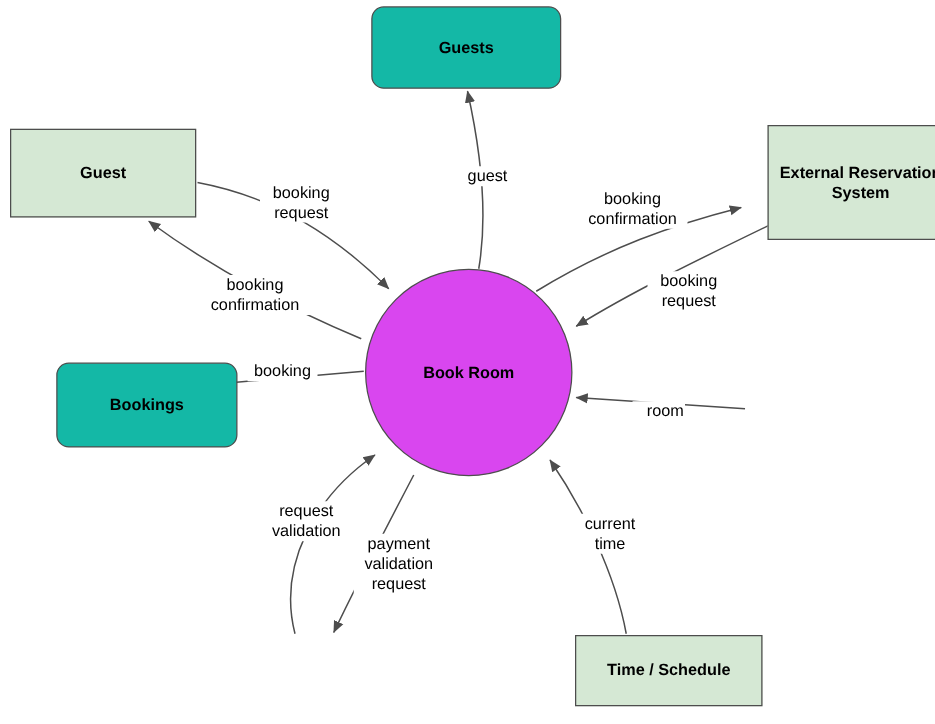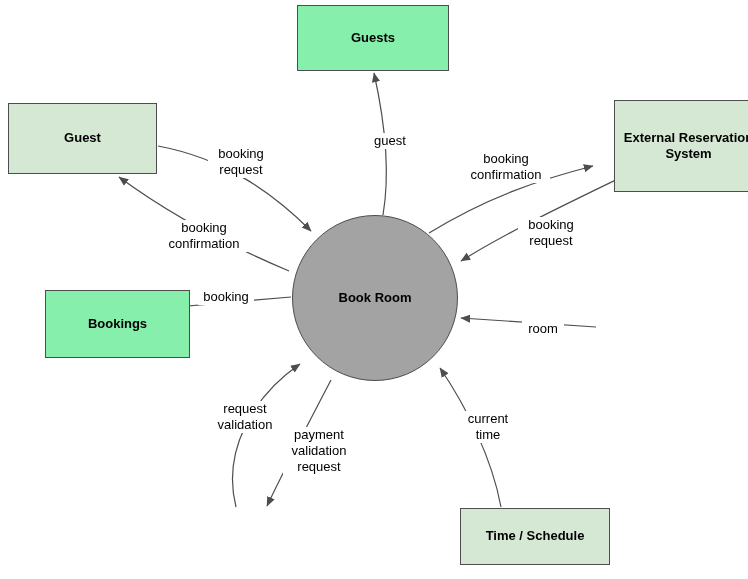--- a/index.html
+++ b/index.html
@@ -16,22 +16,22 @@
   .node{
     position:absolute;z-index:2;
     display:flex;align-items:center;justify-content:center;
     text-align:center;
     font-weight:bold;font-size:13px;line-height:1.25;
     border:1px solid #4d4d4d;
     box-sizing:border-box;
     padding:2px 6px;
   }
   .node.entity{background:#d5e8d4;}
-  .node.store{background:#86efac;}
-  .node.process{background:#a3a3a3;border-radius:50%;}
+  .node.store{background:#14b8a6;border-radius:10px;}
+  .node.process{background:#d946ef;border-radius:50%;}
   .edge-label{
     position:absolute;z-index:3;
     font-size:13px;line-height:1.22;
     text-align:center;
     background:#ffffff;
     padding:0 1px;
   }
 </style>
 </head>
 <body>
@@ -83,18 +83,18 @@
   <div class="node process" style="left:292px;top:215px;width:166px;height:166px;">
     <span>Book Room</span>
   </div>
 
   <div class="edge-label" style="left:363px;top:133px;width:52px;">guest</div>
   <div class="edge-label" style="left:208px;top:146px;width:64px;">booking request</div>
   <div class="edge-label" style="left:160px;top:220px;width:86px;">booking confirmation</div>
   <div class="edge-label" style="left:462px;top:151px;width:86px;">booking confirmation</div>
   <div class="edge-label" style="left:518px;top:217px;width:64px;">booking request</div>
   <div class="edge-label" style="left:198px;top:289px;width:54px;">booking</div>
-  <div class="edge-label" style="left:522px;top:321px;width:40px;">room</div>
+  <div class="edge-label" style="left:506px;top:321px;width:40px;text-align:right;">room</div>
   <div class="edge-label" style="left:211px;top:401px;width:66px;">request validation</div>
   <div class="edge-label" style="left:283px;top:427px;width:70px;">payment validation request</div>
   <div class="edge-label" style="left:460px;top:411px;width:54px;">current time</div>
 
 </div>
 
 </body></html>

